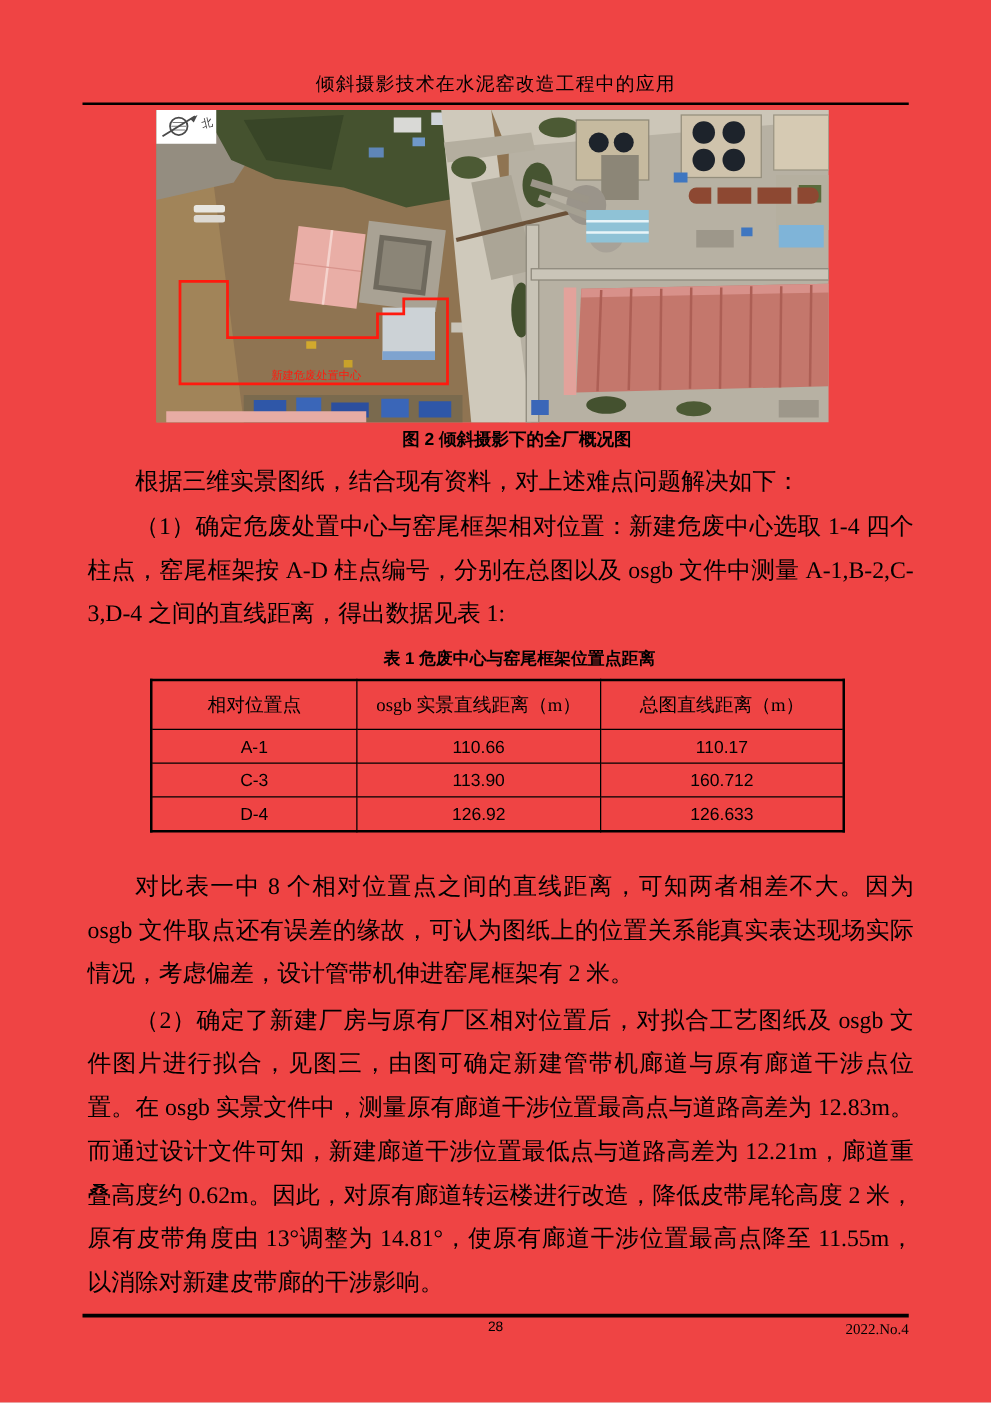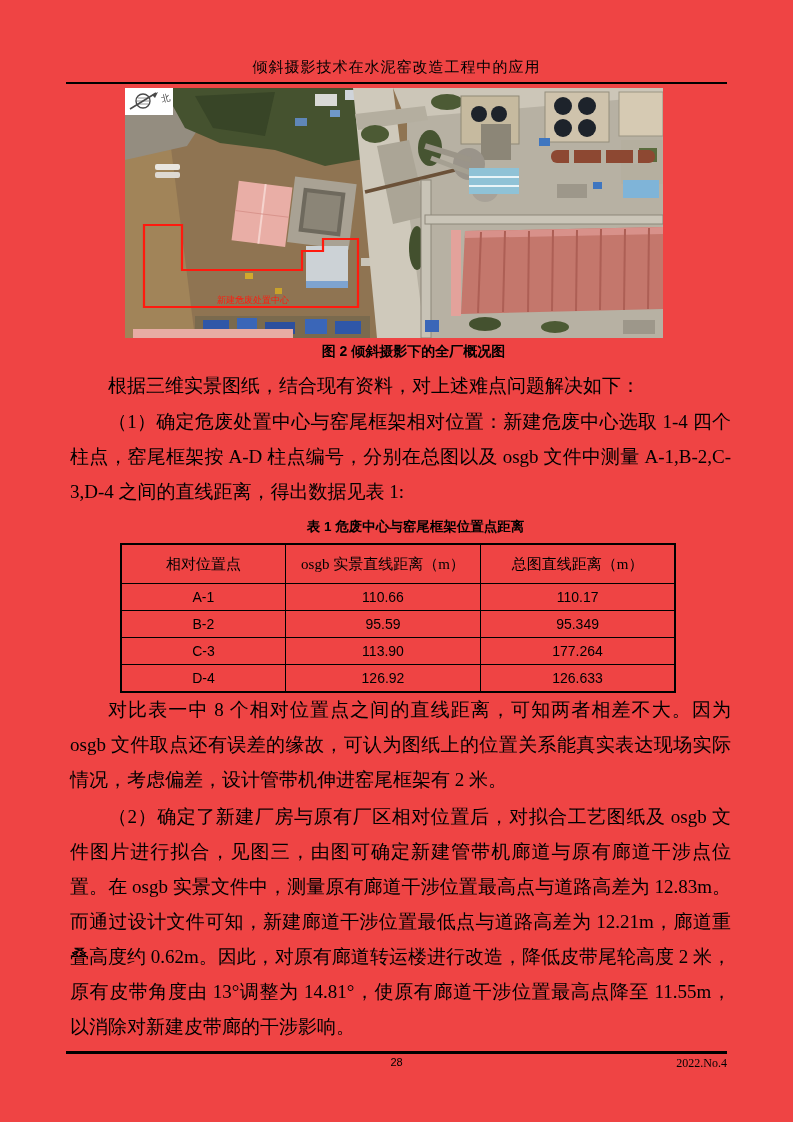--- a/index.html
+++ b/index.html
@@ -209,28 +209,23 @@
         <th>总图直线距离（m）</th>
       </tr>
     </thead>
     <tbody>
       <tr>
         <td>A-1</td>
         <td>110.66</td>
         <td>110.17</td>
       </tr>
       <tr>
-        <td>B-2</td>
-        <td>95.59</td>
-        <td>95.349</td>
-      </tr>
-      <tr>
         <td>C-3</td>
         <td>113.90</td>
-        <td>177.264</td>
+        <td>160.712</td>
       </tr>
       <tr>
         <td>D-4</td>
         <td>126.92</td>
         <td>126.633</td>
       </tr>
     </tbody>
   </table>
 
   <p class="para p3">对比表一中 8 个相对位置点之间的直线距离，可知两者相差不大。因为 osgb 文件取点还有误差的缘故，可认为图纸上的位置关系能真实表达现场实际情况，考虑偏差，设计管带机伸进窑尾框架有 2 米。</p>

